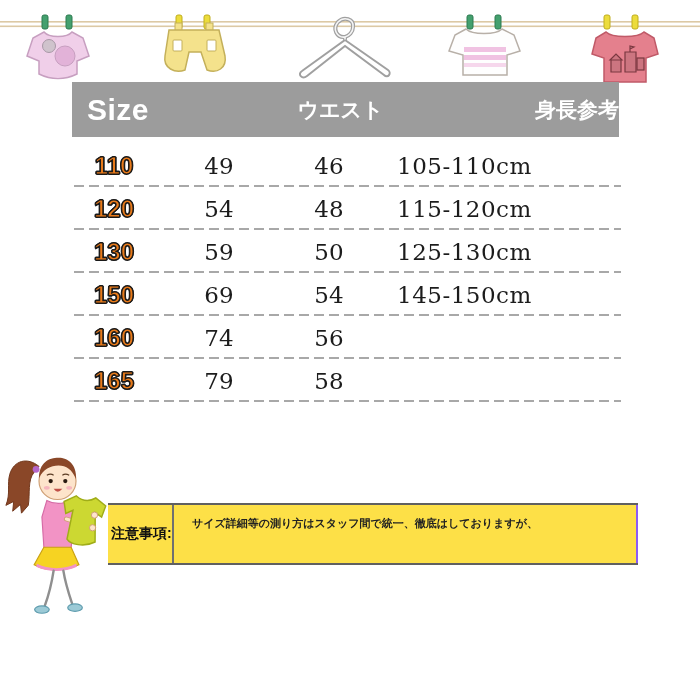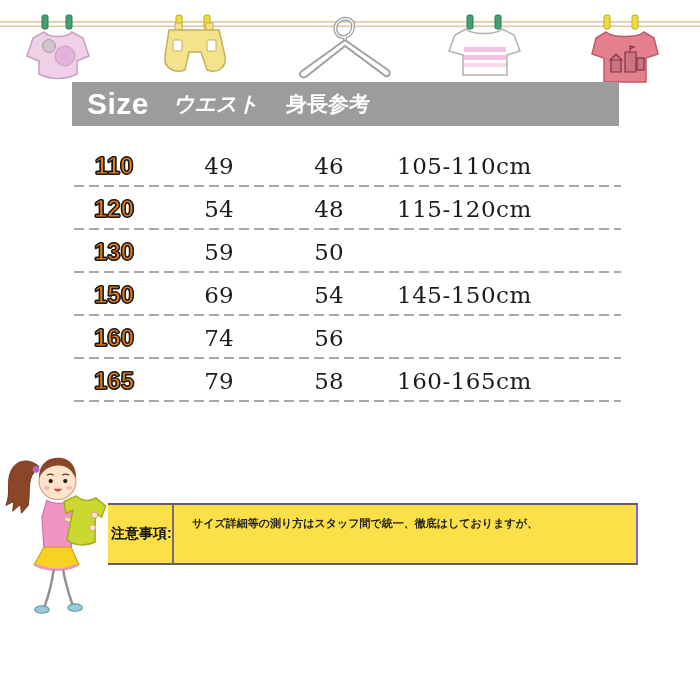--- a/index.html
+++ b/index.html
@@ -9,27 +9,27 @@
   }
   *{margin:0;padding:0;box-sizing:border-box;}
   html,body{width:700px;height:700px;background:#ffffff;overflow:hidden;}
   body{position:relative;font-family:"Liberation Sans","DejaVu Sans",sans-serif;}
 
   
   .clothesline-svg{position:absolute;left:0;top:6px;width:700px;height:92px;}
 
   
   .size-header{
-    position:absolute;left:72px;top:82px;width:547px;height:44px;
+    position:absolute;left:72px;top:82px;width:547px;height:55px;
     background:var(--header-bg);display:flex;align-items:center;
-    color:var(--header-text);font-weight:bold;
+    color:var(--header-text);font-weight:bold;justify-content:space-between;
   }
   .size-header .h-size{margin-left:15px;font-size:30px;letter-spacing:.5px;}
   .size-header .h-skirt{margin-left:16px;font-size:21px;}
-  .size-header .h-waist{margin-left:24px;font-size:21px;font-style:italic;}
+  .size-header .h-waist{margin-left:24px;font-size:21px;}
   .size-header .h-height{margin-left:27px;font-size:21px;}
 
   
   .size-table-body{position:absolute;left:72px;top:144px;width:547px;}
   .trow{
     position:relative;height:43px;display:grid;
     grid-template-columns:84px 126px 94px 1fr;align-items:center;
   }
   .trow::after{
     content:"";position:absolute;left:2px;right:-2px;bottom:0;height:2px;
@@ -138,37 +138,37 @@
     <div class="trow">
       <span class="c1">120</span>
       <span class="c2">54</span>
       <span class="c3">48</span>
       <span class="c4">115-120cm</span>
     </div>
     <div class="trow">
       <span class="c1">130</span>
       <span class="c2">59</span>
       <span class="c3">50</span>
+      <span class="c4">125-130cm</span>
     </div>
     <div class="trow">
       <span class="c1">150</span>
       <span class="c2">69</span>
       <span class="c3">54</span>
       <span class="c4">145-150cm</span>
     </div>
     <div class="trow">
       <span class="c1">160</span>
       <span class="c2">74</span>
       <span class="c3">56</span>
     </div>
     <div class="trow">
       <span class="c1">165</span>
       <span class="c2">79</span>
       <span class="c3">58</span>
-      <span class="c4">160-165cm</span>
     </div>
   </div>
 
 <div class="notice-box">
   <div class="notice-label">注意事項:</div>
   <div class="notice-text">
     <p class="first">サイズ詳細等の測り方はスタッフ間で統一、徹底はしておりますが、</p>
   </div>
 </div>
 

